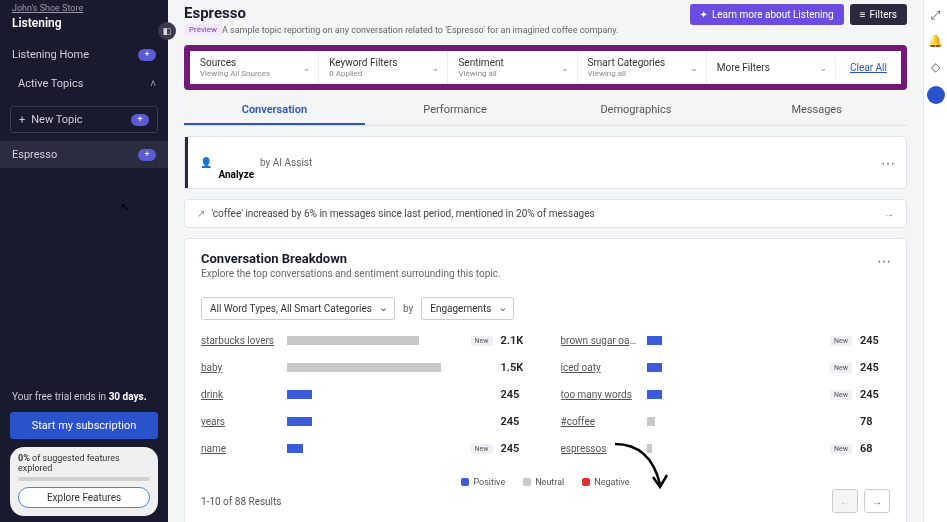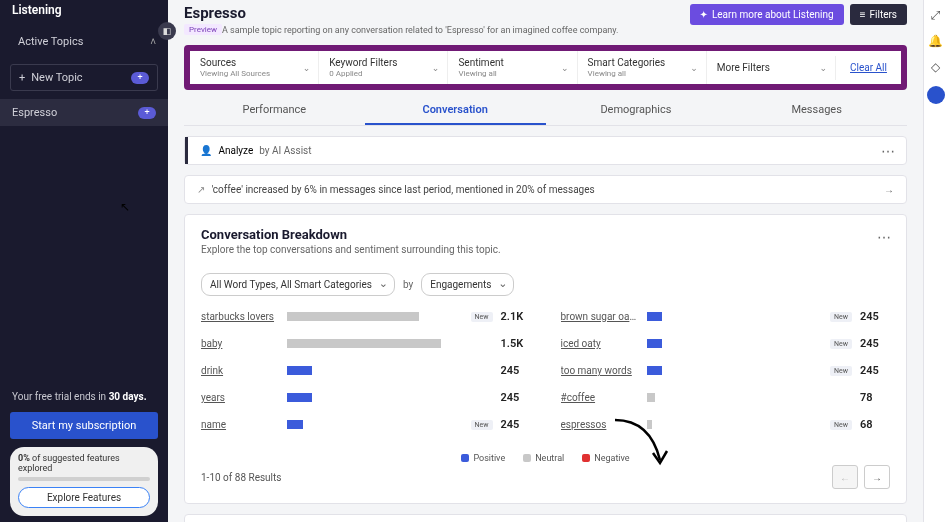--- a/index.html
+++ b/index.html
@@ -44,33 +44,33 @@
 .filter-chev { position: absolute; right: 8px; top: 50%; transform: translateY(-50%); font-size: 9px; color: #888; }
 .clear-all { font-size: 10px; color: #2952cc; padding: 0 14px; cursor: pointer; text-decoration: underline; }
 
 .tabs { display: flex; margin: 6px 16px 0; border-bottom: 1px solid #e2e2e8; }
 .tab { flex: 1; text-align: center; font-size: 11px; color: #555; padding: 7px 0; cursor: pointer; }
 .tab.active { color: #2952cc; font-weight: 600; border-bottom: 2px solid #2952cc; }
 
 .content { flex: 1; overflow-y: auto; padding: 10px 16px; }
 .card { background: #fff; border: 1px solid #e2e2e8; border-radius: 4px; margin-bottom: 10px; }
 .analyze-row { display: flex; align-items: center; padding: 8px 12px; font-size: 10px; gap: 6px; border-left: 3px solid #2a2a3e; position: relative; }
-.analyze-row .bold { font-weight: 400; }
+.analyze-row .bold { font-weight: 700; margin-top: 24px; }
 .analyze-row .by { color: #666; }
 .dots { position: absolute; right: 10px; color: #666; font-size: 14px; cursor: pointer; letter-spacing: 1px; }
 .insight-row { display: flex; align-items: center; padding: 8px 12px; font-size: 10px; gap: 6px; color: #444; position: relative; }
 .insight-row .arrow { position: absolute; right: 12px; color: #666; cursor: pointer; }
 .trend-ico { color: #888; font-size: 10px; }
 
 .breakdown-card { padding: 12px 16px 14px; position: relative; }
 .bc-title { font-size: 13px; font-weight: 700; color: #1a1a2e; }
 .bc-sub { font-size: 10px; color: #666; margin-top: 2px; }
 .bc-dots { position: absolute; right: 14px; top: 14px; color: #666; font-size: 14px; cursor: pointer; letter-spacing: 1px; }
 .bc-controls { display: flex; align-items: center; gap: 8px; margin: 18px 0 14px; }
-.dropdown { border: 1px solid #ccc; border-radius: 9px; padding: 5px 22px 5px 8px; font-size: 10px; color: #333; position: relative; background: #fff; cursor: pointer; }
+.dropdown { border: 1px solid #ccc; border-radius: 3px; padding: 5px 22px 5px 8px; font-size: 10px; color: #333; position: relative; background: #fff; cursor: pointer; }
 .dropdown::after { content: "⌄"; position: absolute; right: 6px; top: 3px; font-size: 11px; color: #666; }
 .by-lbl { font-size: 10px; color: #666; }
 
 .bars-wrap { display: flex; gap: 30px; }
 .bars-col { flex: 1; }
 .bar-row { display: flex; align-items: center; gap: 8px; margin-bottom: 14px; font-size: 10px; }
 .bar-label { width: 78px; color: #555; overflow: hidden; white-space: nowrap; text-overflow: ellipsis; text-decoration: underline; }
 .bar-track { flex: 1; height: 9px; background: transparent; position: relative; display: flex; }
 .bar-seg { height: 100%; }
 .bar-seg.pos { background: #3b5bdb; }
@@ -97,21 +97,26 @@
 .rail { width: 24px; background: #fff; border-left: 1px solid #e2e2e8; display: flex; flex-direction: column; align-items: center; padding-top: 8px; gap: 12px; }
 .rail-ico { font-size: 12px; color: #555; cursor: pointer; }
 .rail-circle { width: 18px; height: 18px; background: #2952cc; border-radius: 50%; }
 
 .cursor { position: absolute; left: 120px; top: 200px; font-size: 12px; color: #000; pointer-events: none; z-index: 10; }
 </style>
 </head>
 <body>
 
 <div class="sidebar">
+  <div class="store-name">John's Shoe Store</div>
   <div class="section-title">Listening</div>
+  <div class="sidebar-link">
+    <span>Listening Home</span>
+    <span class="pill-btn"></span>
+  </div>
   <div class="sidebar-link sub">
     <span>Active Topics</span>
     <span class="chev">˄</span>
   </div>
   <div class="new-topic-row">
     <span><span class="plus">+</span><span>New Topic</span></span>
     <span class="pill-btn"></span>
   </div>
   <div class="topic-item">
     <span>Espresso</span>
@@ -178,22 +183,22 @@
     </div>
     <div class="filter-cell">
       <div class="filter-label">More Filters</div>
       <div class="filter-sub"></div>
       <span class="filter-chev">⌄</span>
     </div>
     <div class="clear-all">Clear All</div>
   </div>
 
   <div class="tabs">
+    <div class="tab active">Conversation</div>
     <div class="tab">Performance</div>
-    <div class="tab active">Conversation</div>
     <div class="tab">Demographics</div>
     <div class="tab">Messages</div>
   </div>
 
   <div class="content">
     <div class="card">
       <div class="analyze-row">
         <span>👤</span>
         <span class="bold">Analyze</span>
         <span class="by">by AI Assist</span>

